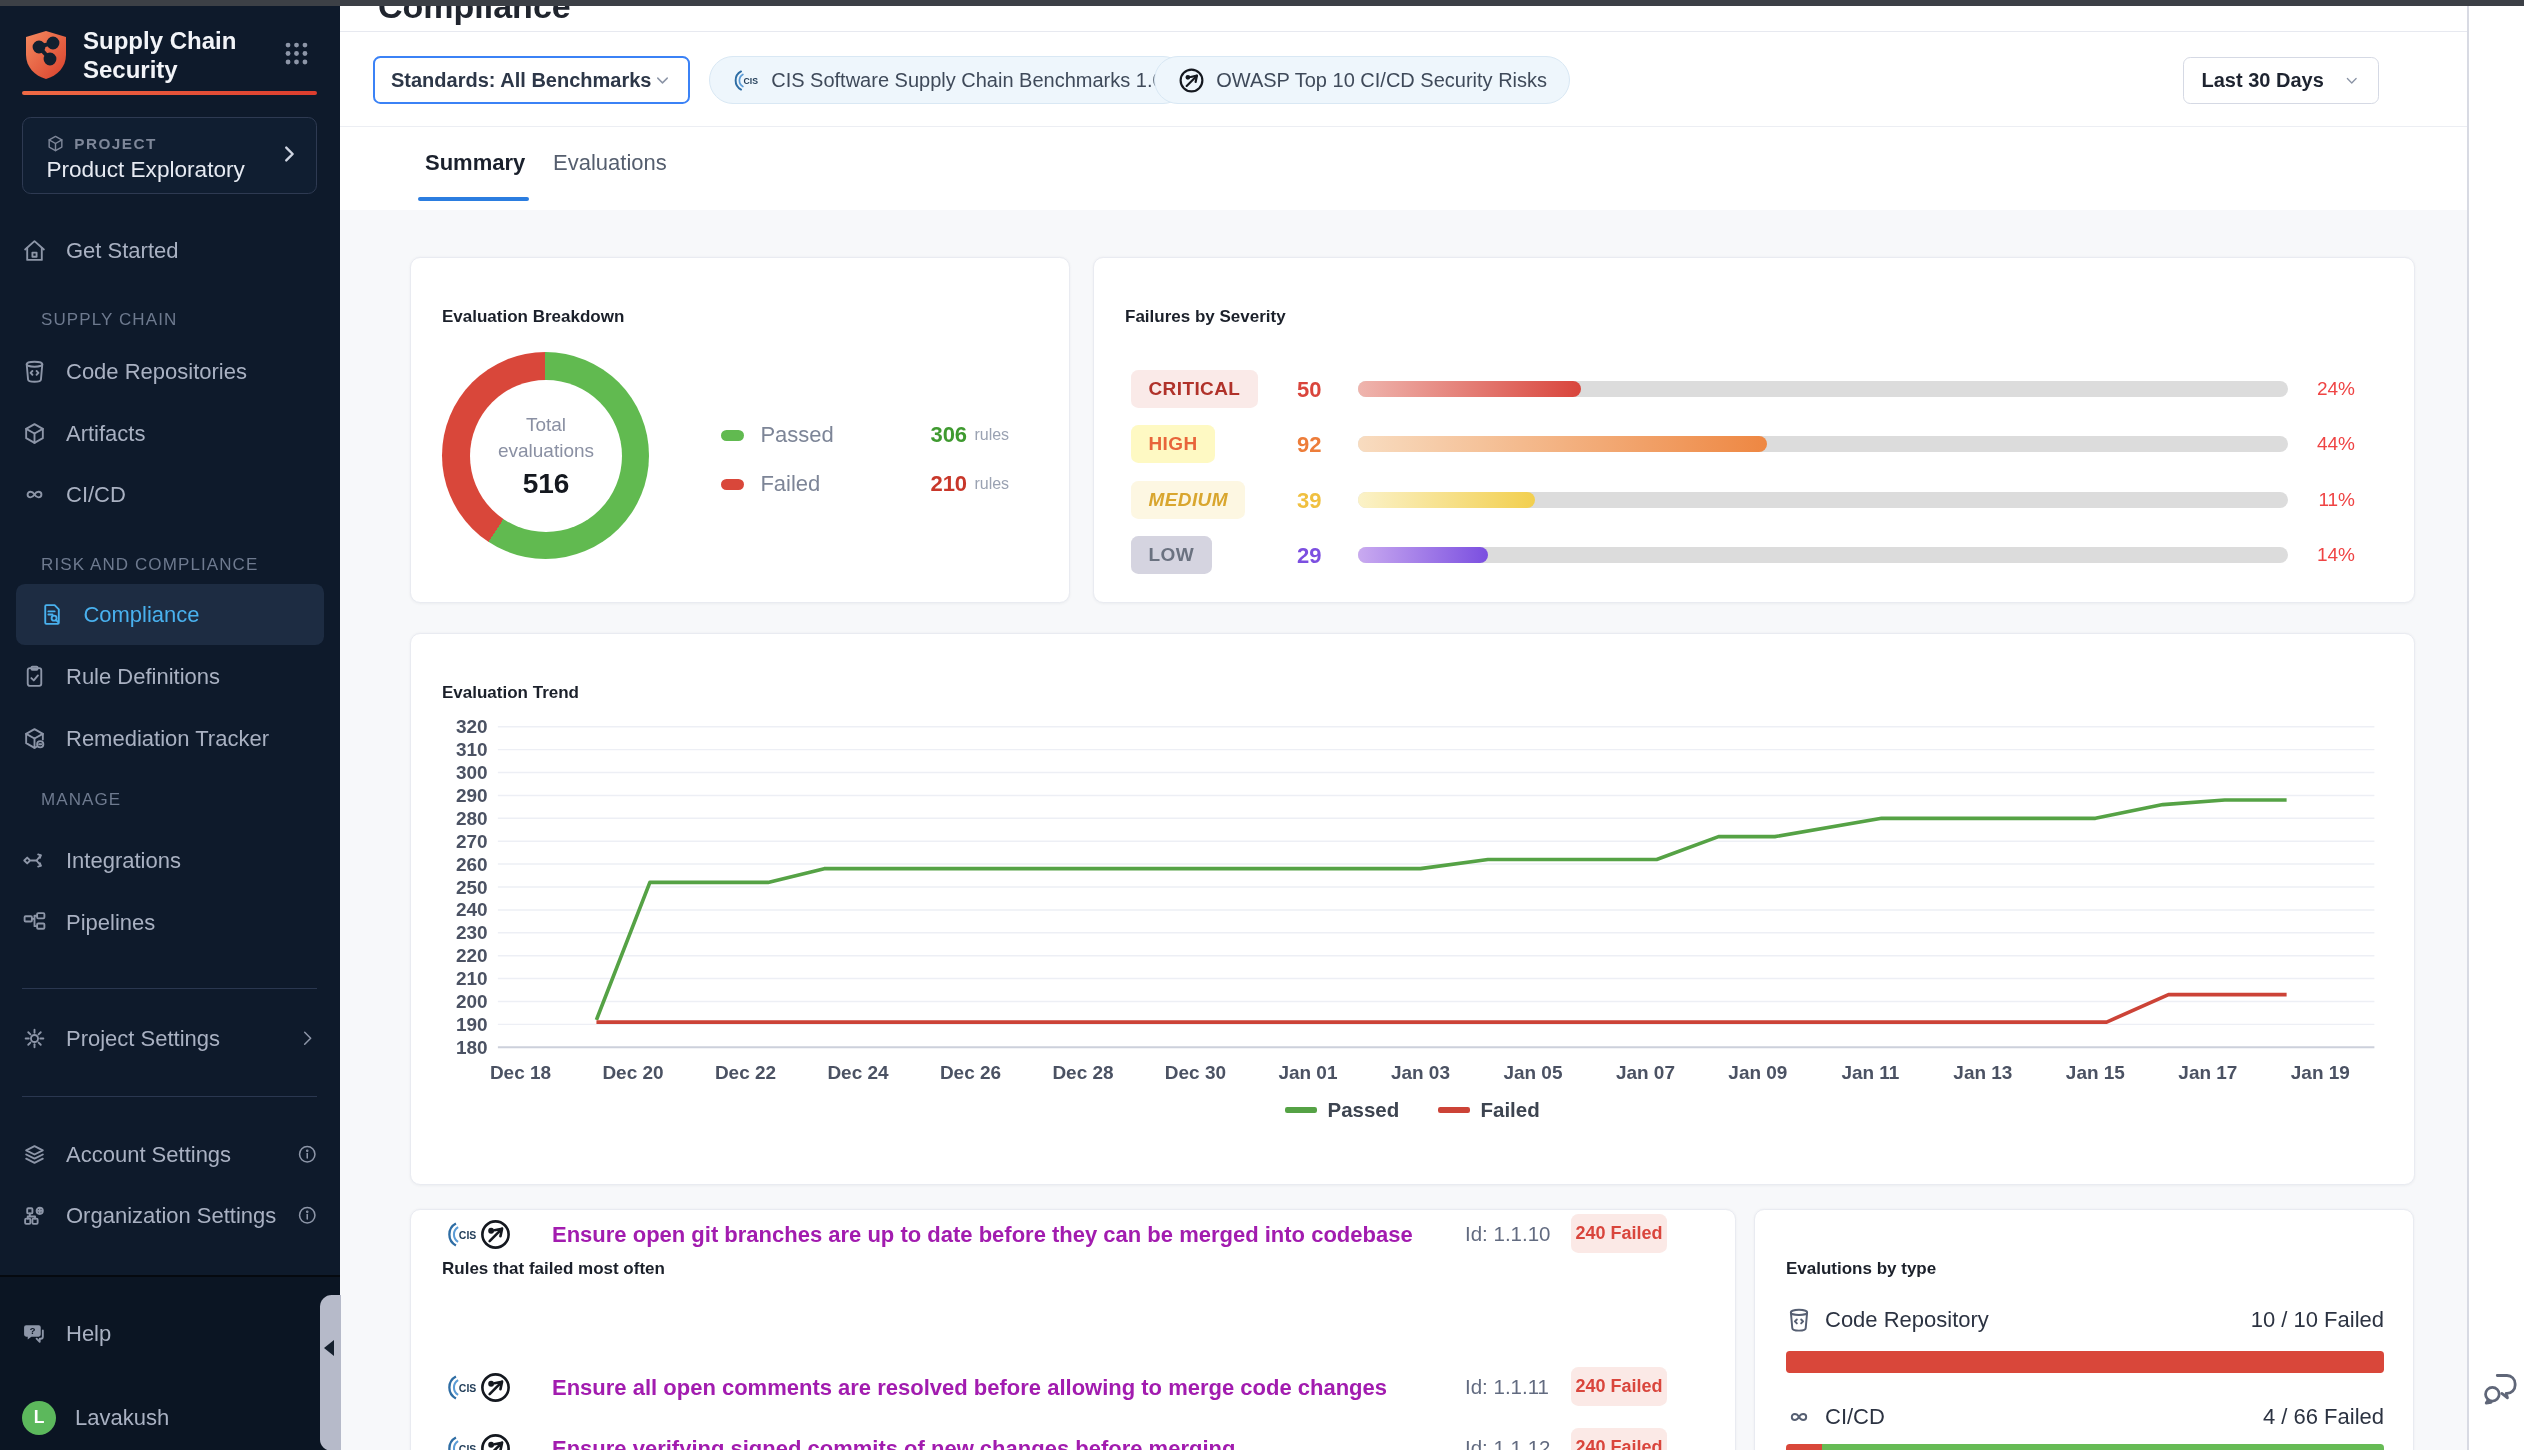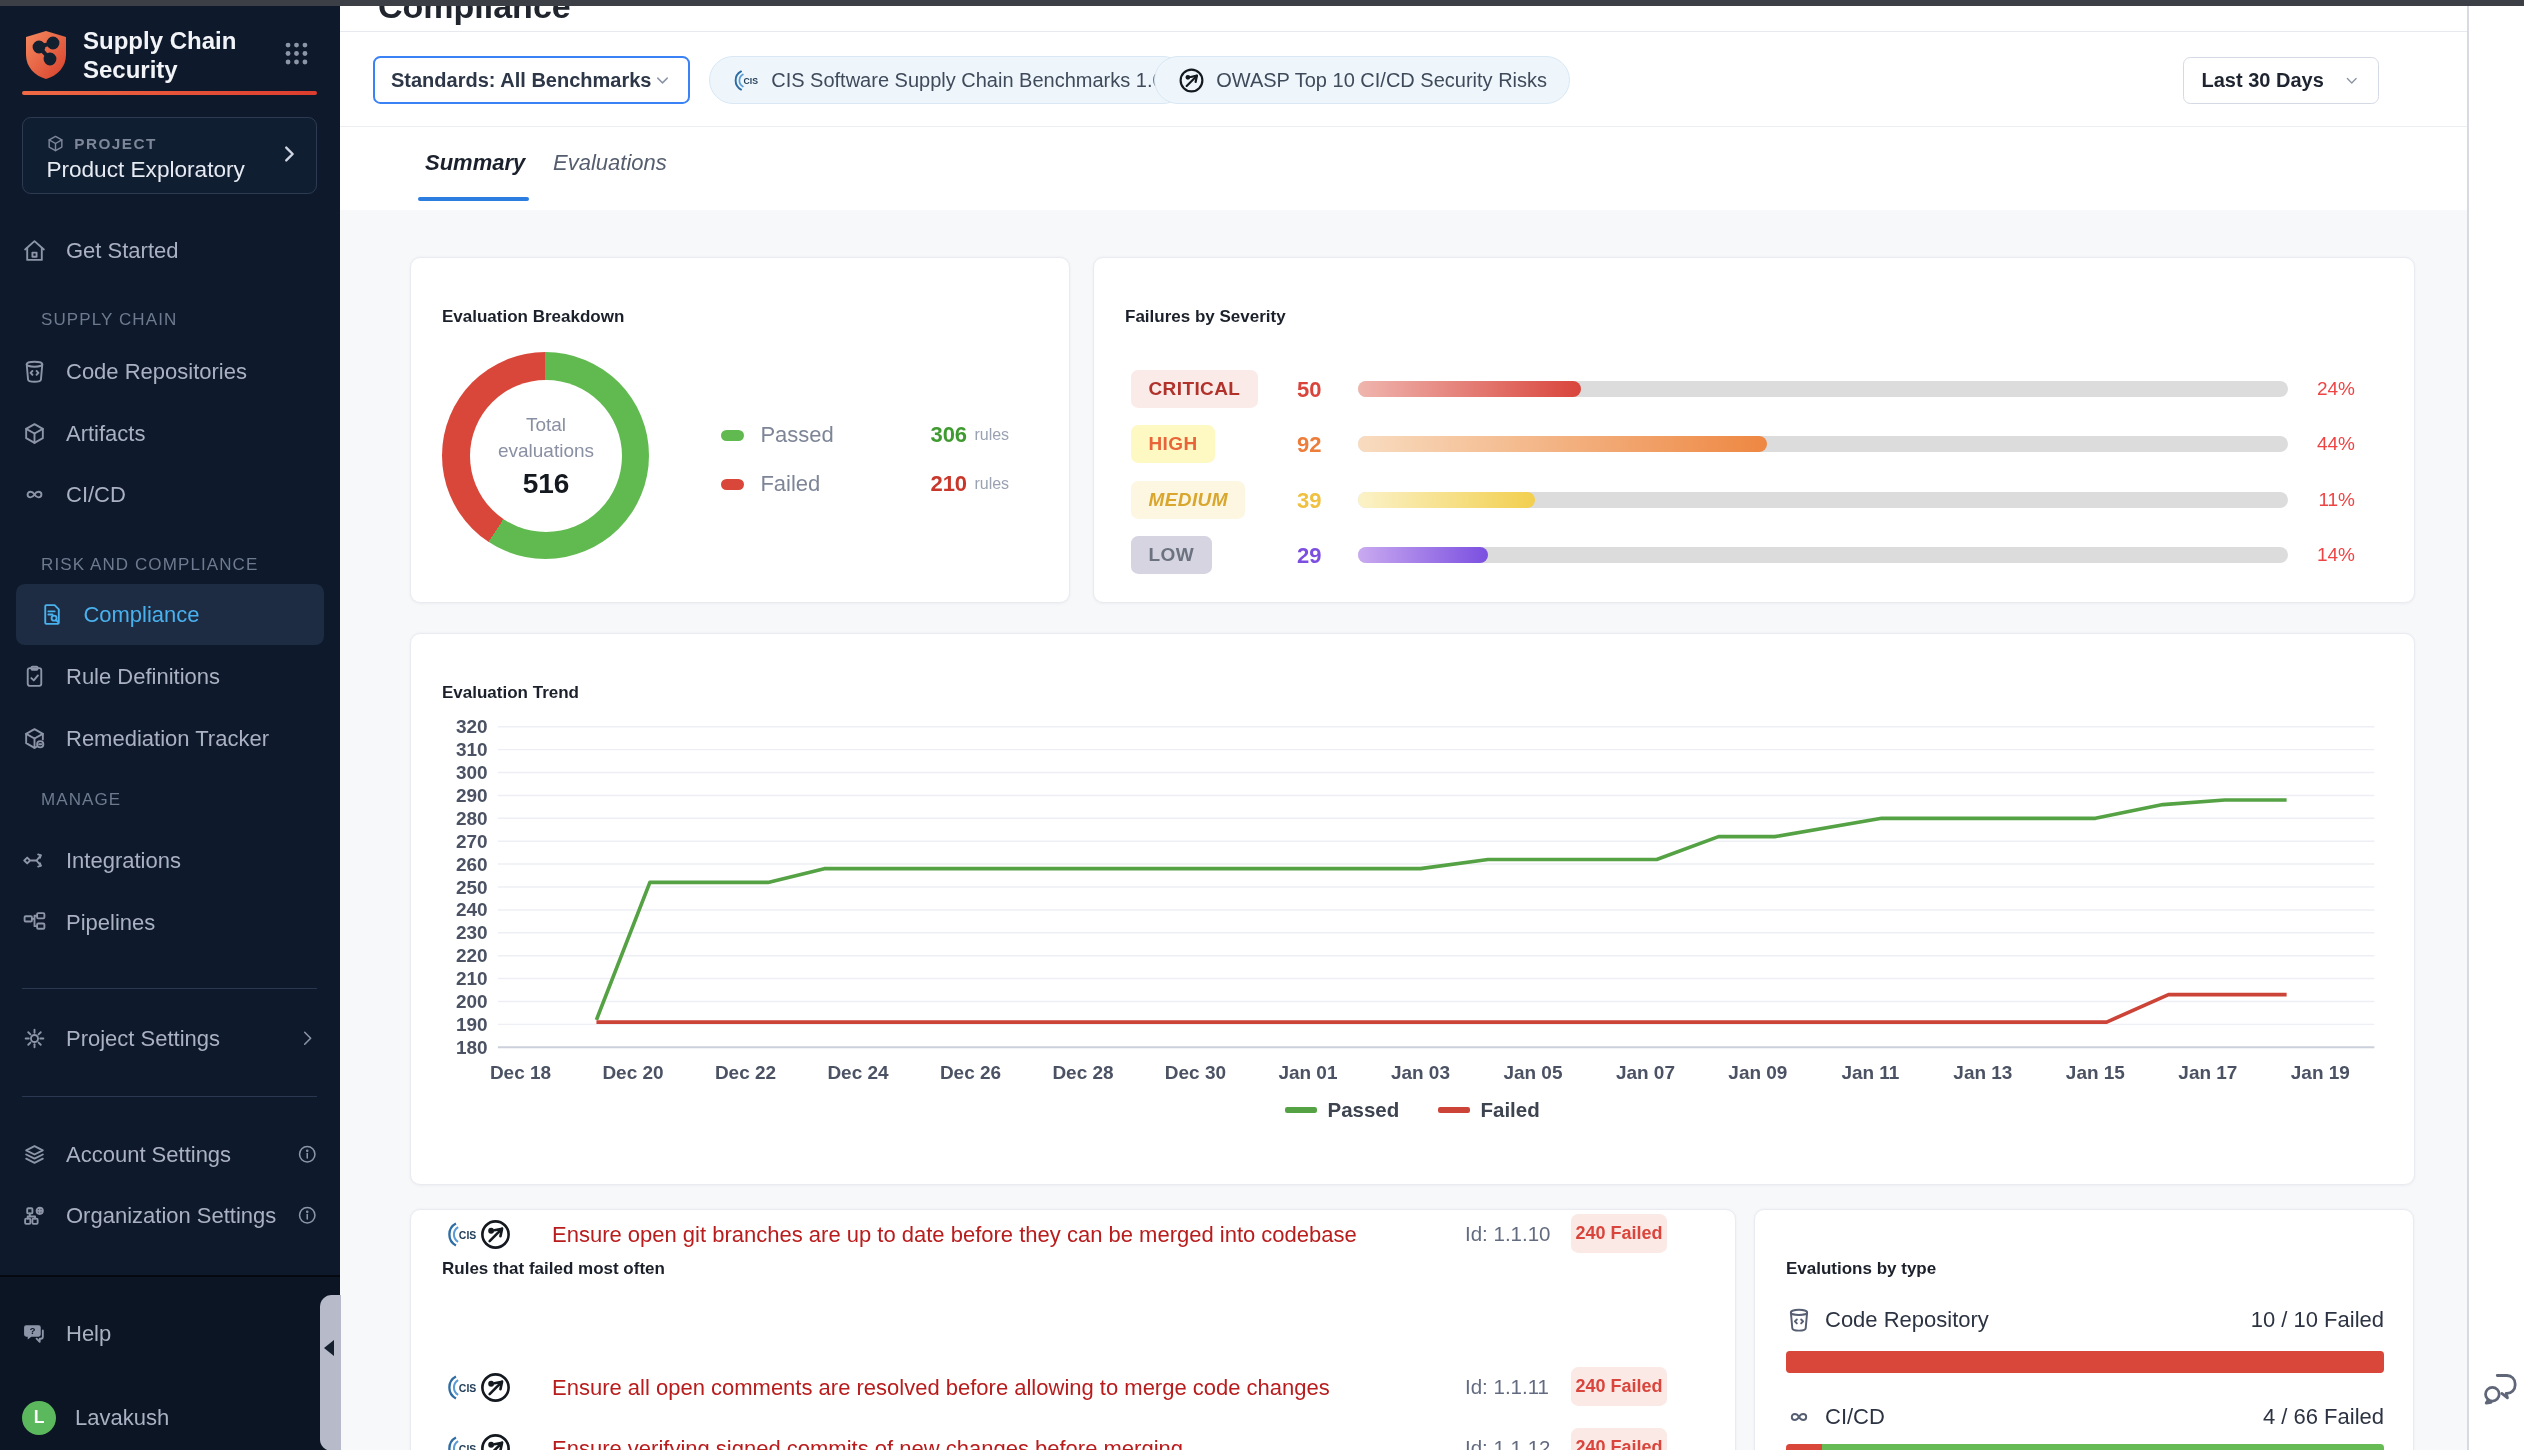--- a/index.html
+++ b/index.html
@@ -53,21 +53,21 @@
   .standards-select .lbl { font-size:20px; color:#2d3748; font-weight:600; }
   .standards-select .chev { margin-left:auto; width:19px; height:19px; color:#8a93a5; }
   .chip { position:absolute; top:56px; height:48px; background:#eef6fc; border:1.5px solid #d9e8f4; border-radius:25px;
     display:flex; align-items:center; gap:10.2px; padding:0 22px; font-size:20px; color:#3f4a5a; cursor:pointer; }
   .chip .cicon { width:29px; height:29px; flex:0 0 auto; }
   .range-select { position:absolute; left:1843px; top:57px; width:196px; height:47px; background:#fff;
     border:1.5px solid #d5d9e4; border-radius:7.3px; display:flex; align-items:center; padding:0 17.5px; cursor:pointer; }
   .range-select .lbl { font-size:20px; color:#1e2430; font-weight:600; }
   .range-select .chev { margin-left:auto; width:17.5px; height:17.5px; color:#8a93a5; }
 
-  .tab { position:absolute; top:150px; height:41px; font-size:22px; color:#555e6e; cursor:pointer;font-style:italic; }
+  .tab { position:absolute; top:150px; height:41px; font-size:22px; color:#555e6e; cursor:pointer; }
   .tab.active { color:#1a202c; font-weight:700; }
   .tab-underline { position:absolute; left:78px; top:197px; width:111px; height:4.4px; background:#2b7de0; border-radius:2.2px; }
   .content-bg { position:absolute; left:0; top:210px; width:2127px; height:1241px; background:#f7f8fa; }
 
   .card { position:absolute; background:#fff; border:1.5px solid #e9ebf1; border-radius:10.2px;
     box-shadow:0 0.7px 2.9px rgba(25,35,60,.05); }
   .card-title { position:absolute; left:31px; top:29px; font-size:17px; font-weight:700; color:#1b202a;margin-top:20px; }
 
   
   .donut { position:absolute; left:31px; top:94px; width:207px; height:207px; border-radius:50%; }
@@ -91,21 +91,21 @@
   .sev-pct { position:absolute; left:1206px; top:10.2px; width:55px; text-align:right; font-size:19px; color:#ef4444; }
 
   
   .trend-legend { position:absolute; left:0; top:464px; width:100%; display:flex; justify-content:center; gap:39px; }
   .tleg { display:flex; align-items:center; gap:10.2px; font-size:20.5px; font-weight:700; color:#3d4450; }
   .tleg .dash { width:32px; height:5.1px; border-radius:2.2px; }
 
   
   .rule-row { position:absolute; left:0; width:100%; height:51px; cursor:pointer; }
   .rule-ic { position:absolute; top:7.3px; width:35px; height:35px; }
-  .rule-text { position:absolute; left:141px; top:11.7px; font-size:22px; color:#b91c1c; white-space:nowrap; }
+  .rule-text { position:absolute; left:141px; top:11.7px; font-size:22px; color:#a21caf; white-space:nowrap;font-weight:bold; }
   .rule-id { position:absolute; left:1054px; top:11.7px; font-size:20.5px; color:#626b80; }
   .rule-badge { position:absolute; left:1160px; top:4.4px; width:96px; height:39px; background:#fbe9e6; border-radius:7.3px;
     color:#d9453c; font-size:18px; font-weight:600; display:flex; align-items:center; justify-content:center; }
 
   
   .type-label-row { position:absolute; left:31px; width:598px; display:flex; align-items:center; gap:13px;
     font-size:22px; color:#2c3342; }
   .type-label-row .ticon { width:26px; height:26px; color:#565f72; display:flex; }
   .type-label-row .status { margin-left:auto; font-weight:500; }
   .type-bar { position:absolute; left:31px; width:598px; height:22px; border-radius:3.7px; overflow:hidden; display:flex; }

